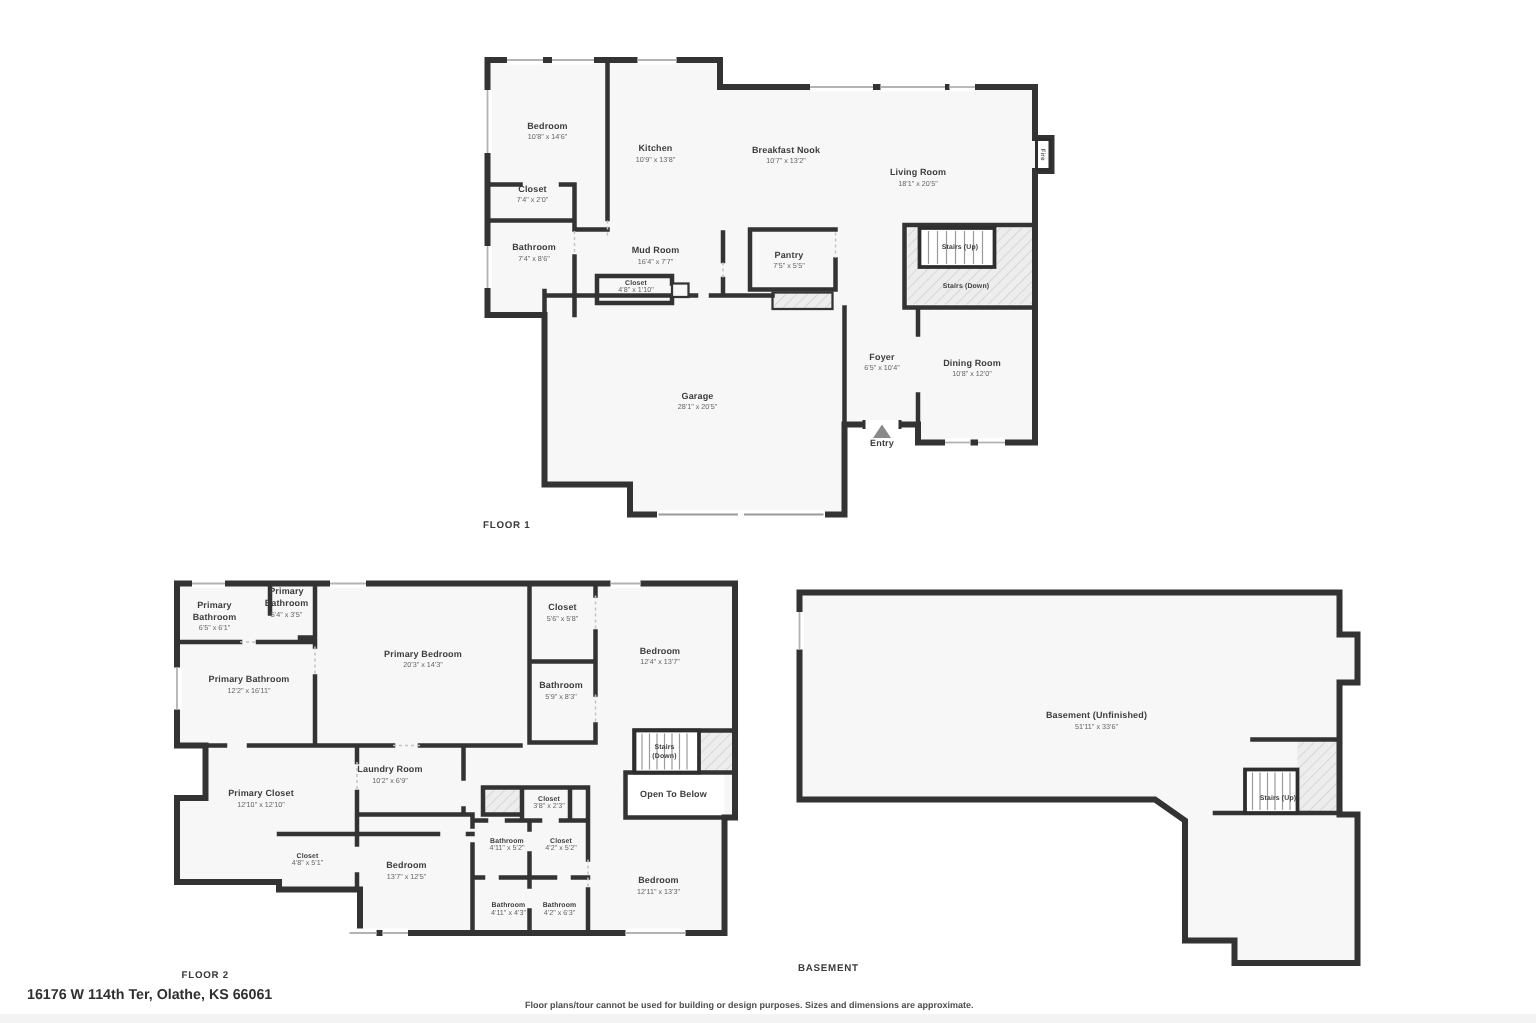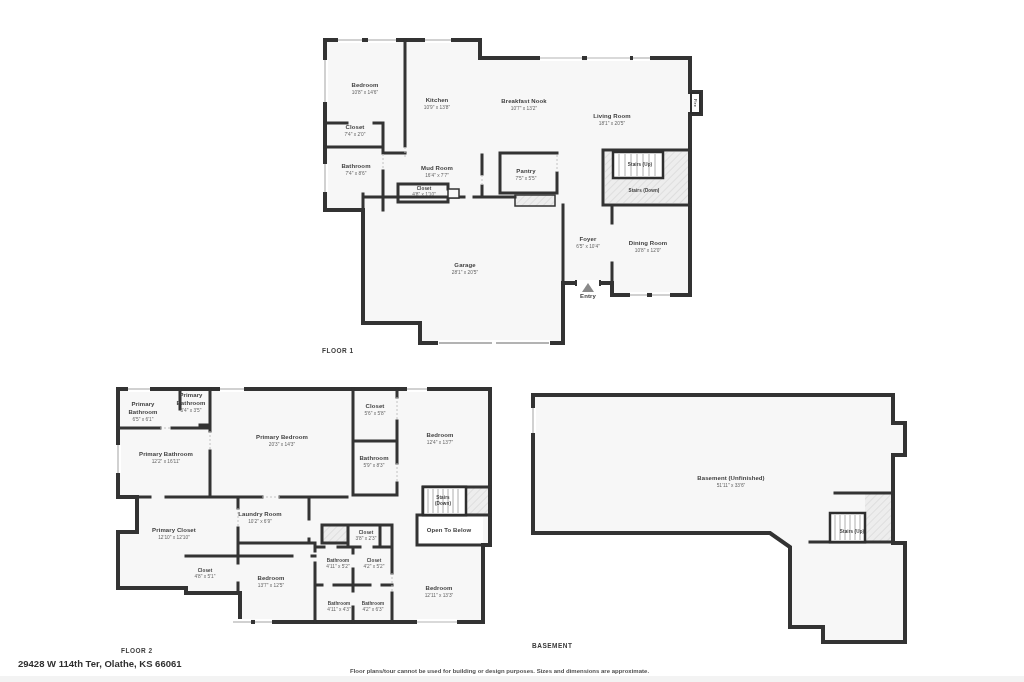--- a/index.html
+++ b/index.html
@@ -282,17 +282,17 @@
 
   <div class="rl" style="left:731px;top:482px">
       <div class="n">Basement (Unfinished)</div>
       <div class="d">51'11" x 33'6"</div>
     </div>
   <div class="rl sm" style="left:852px;top:532px">
       <div class="n">Stairs (Up)</div>
     </div>
   <div class="title" style="left:532px;top:642px">BASEMENT</div>
 
-  <div class="addr">29428 W 114th Ter, Olathe, KS 66061</div>
+  <div class="addr">16176 W 114th Ter, Olathe, KS 66061</div>
   <div class="disc">Floor plans/tour cannot be used for building or design purposes. Sizes and dimensions are approximate.</div>
   <div class="footerbar"></div>
 
 </div>
 
 </body></html>

